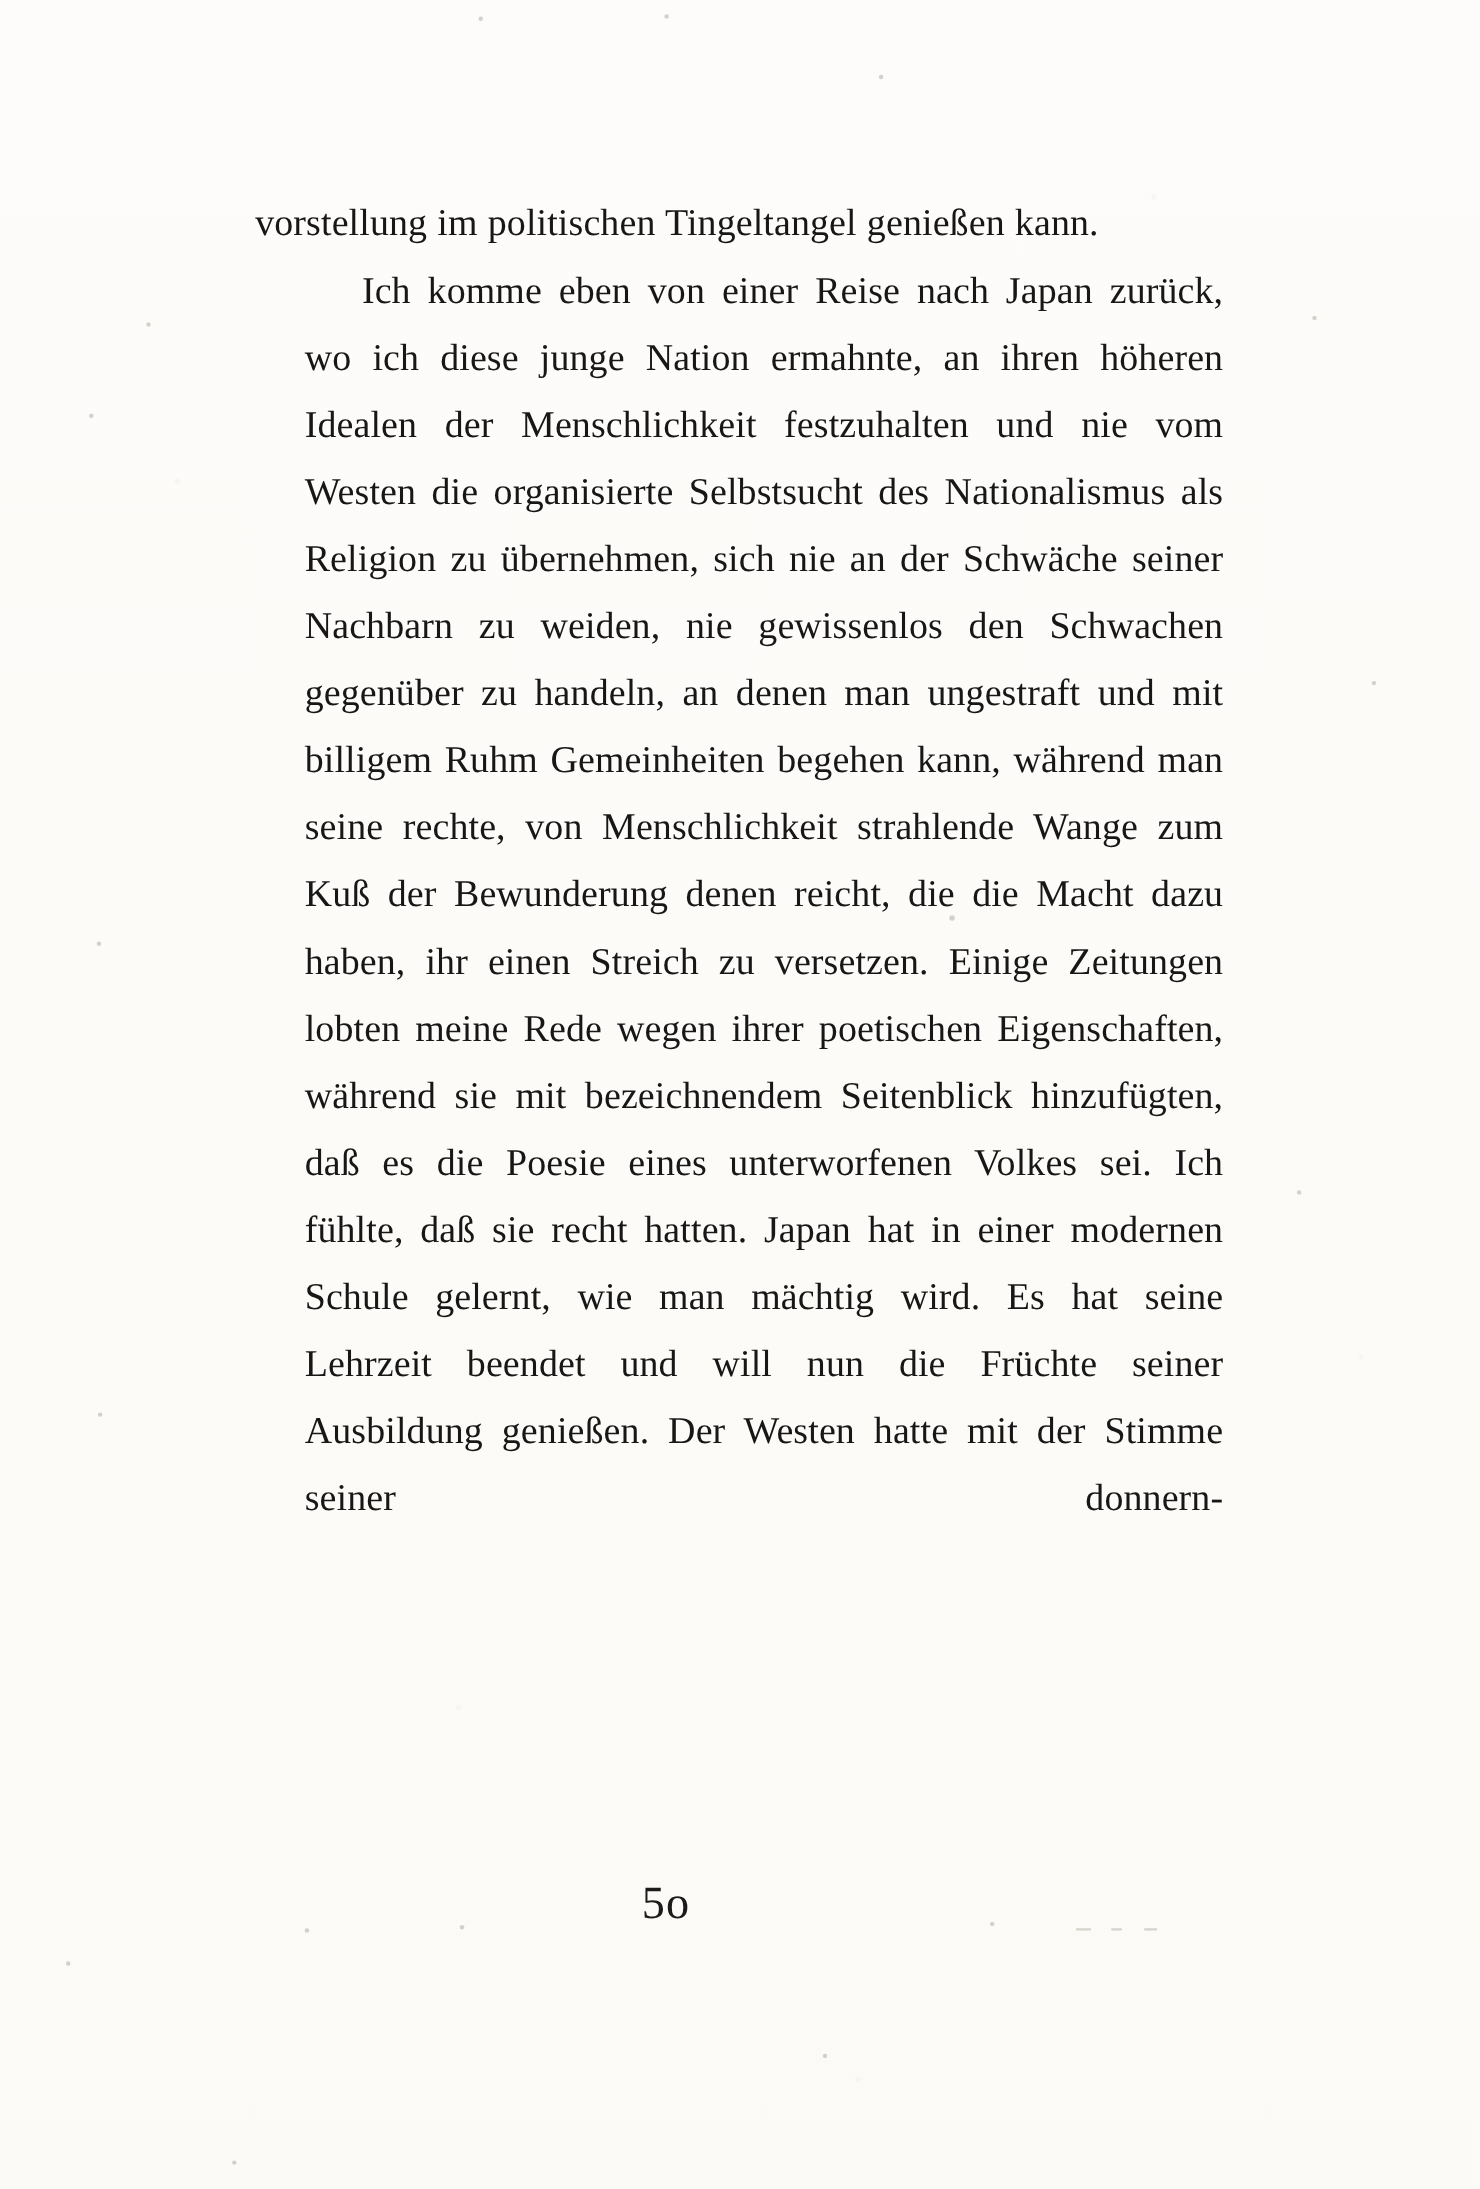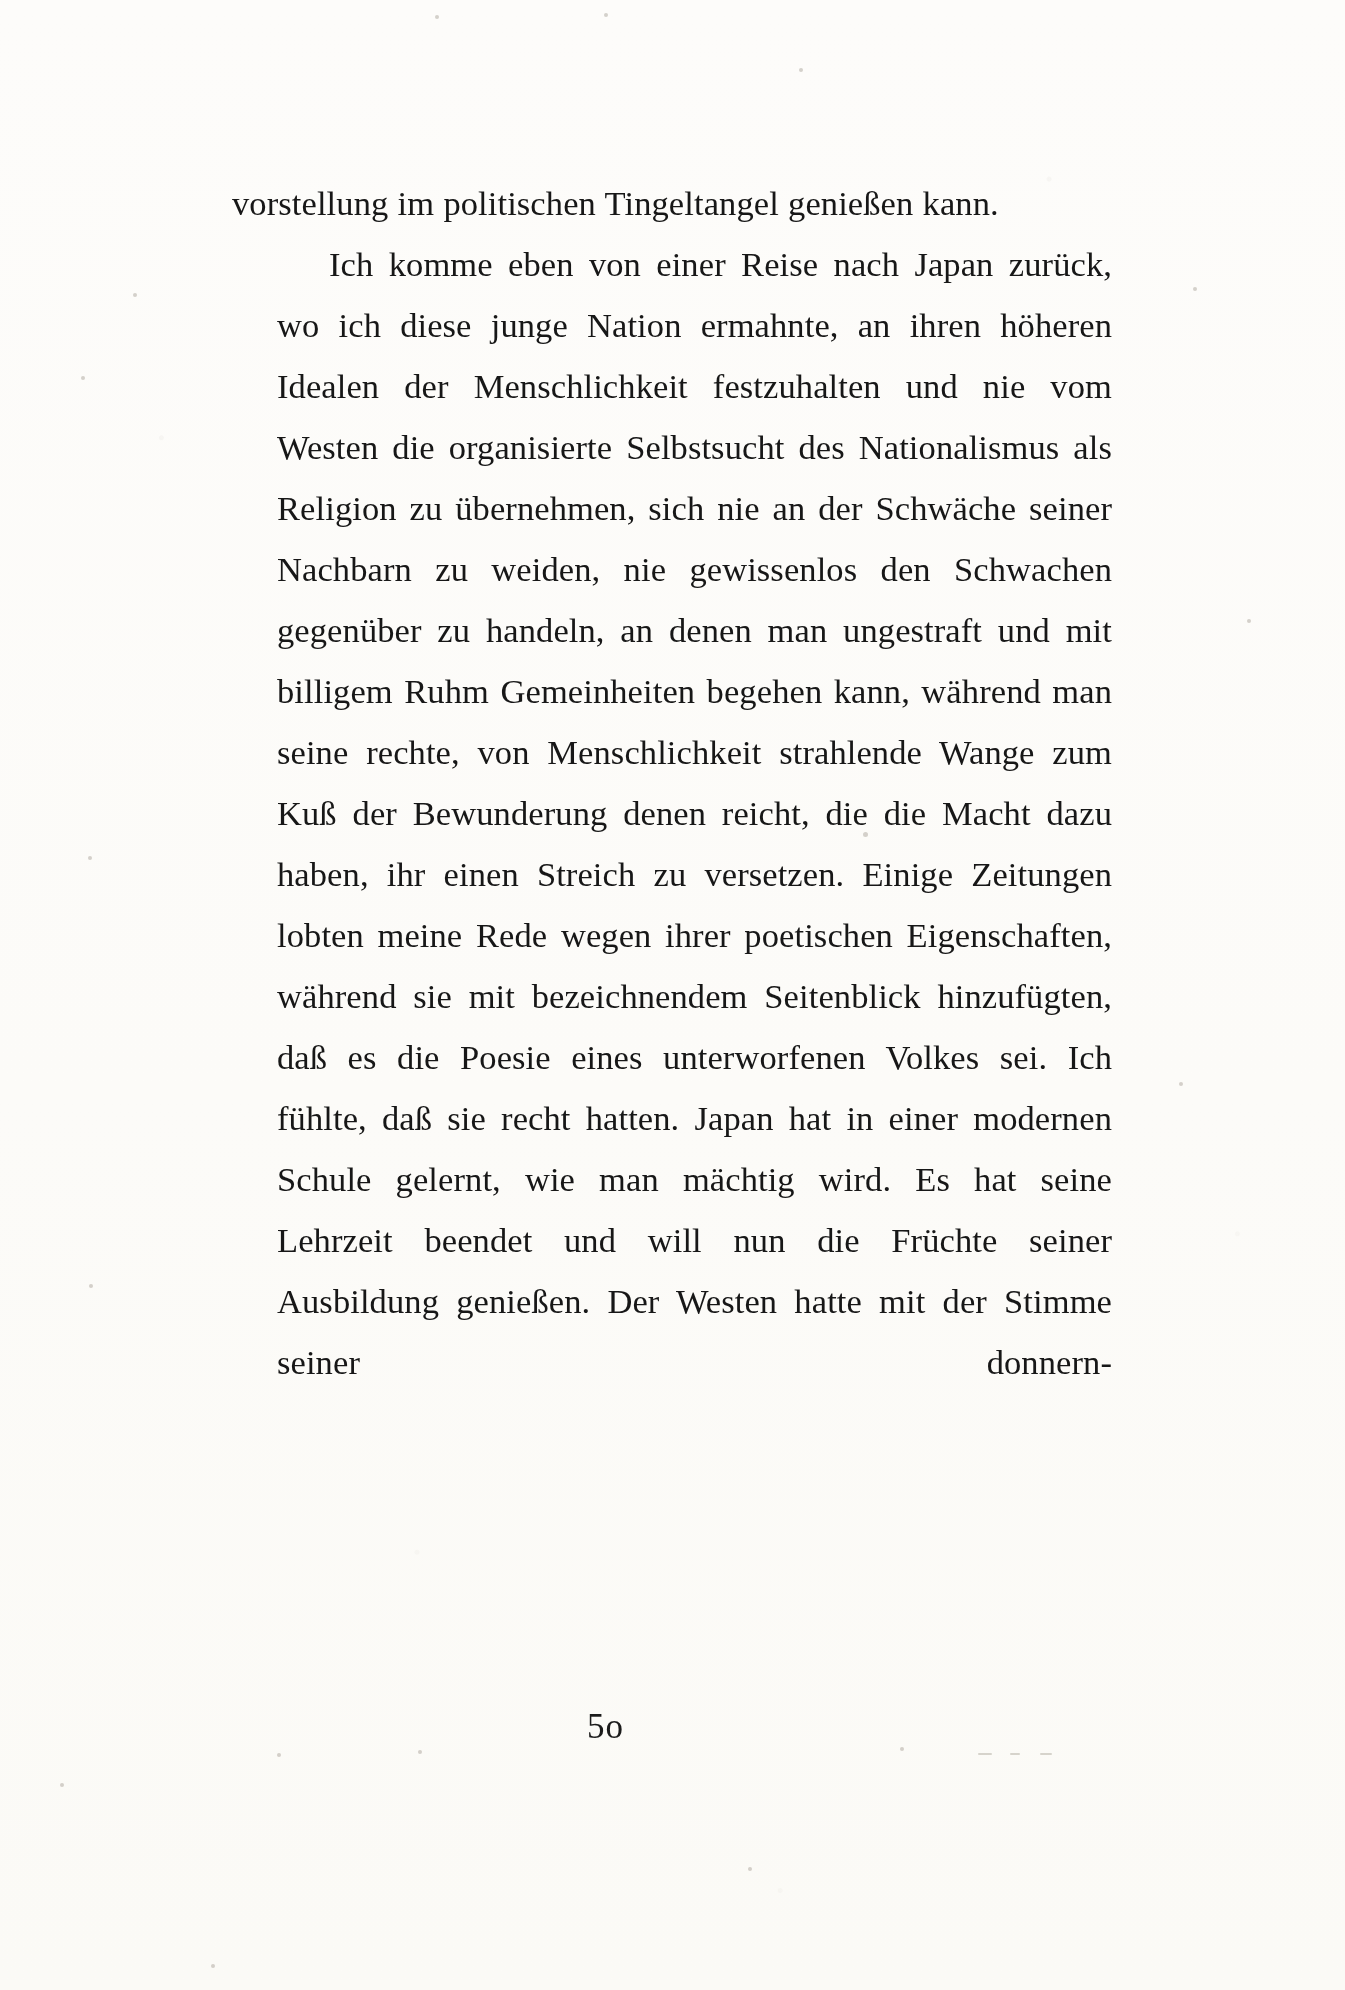--- a/index.html
+++ b/index.html
@@ -56,21 +56,21 @@
     content: "";
     display: inline-block;
     width: 100%;
   }
   .folio {
     position: absolute;
     top: 1706px;
     left: 0;
     width: 1211px;
     text-align: center;
-    font-size: 35px;
+    font-size: 42px;
     color: #1b1b1b;
     letter-spacing: 1px;
   }
   .speck {
     position: absolute;
     background: rgba(120,110,95,0.30);
     border-radius: 50%;
   }
   .dash {
     position: absolute;

